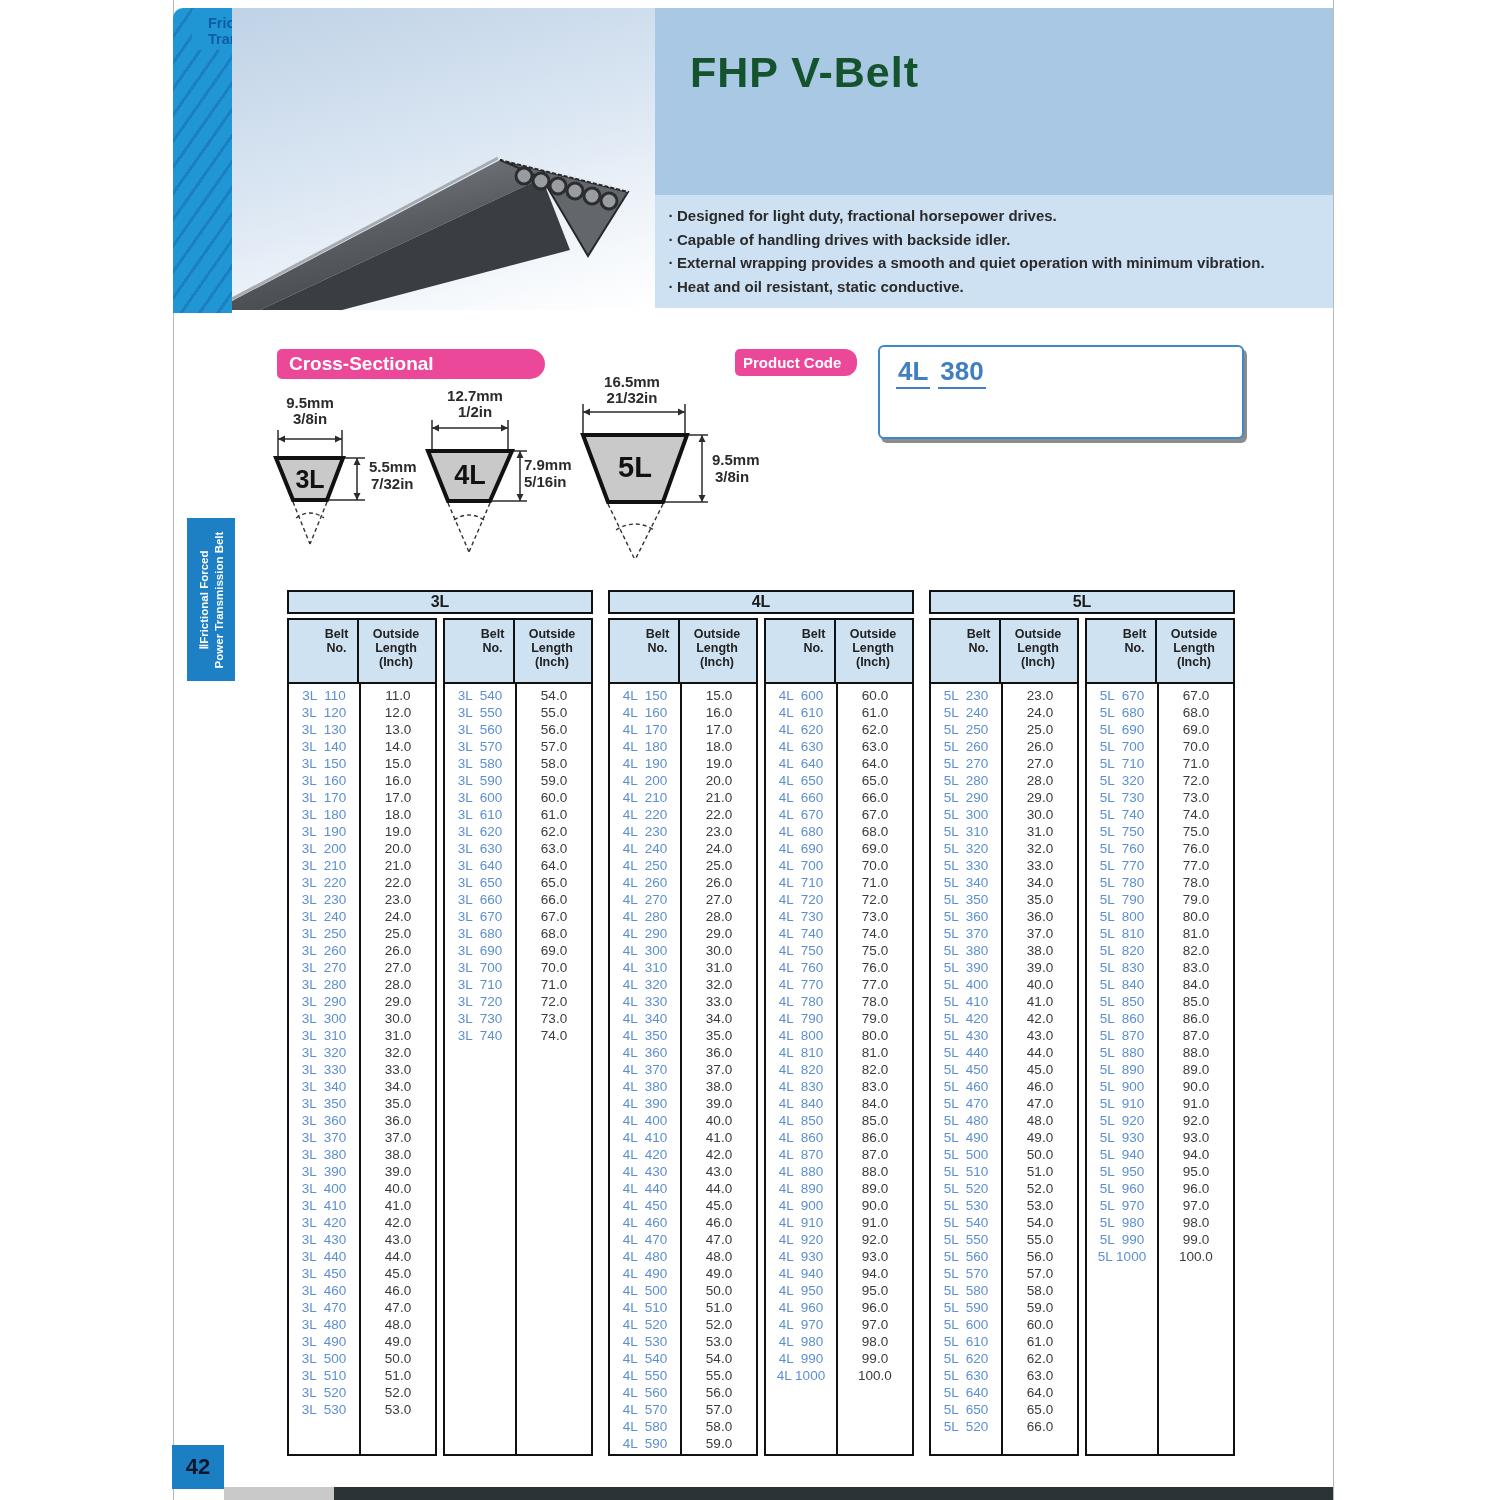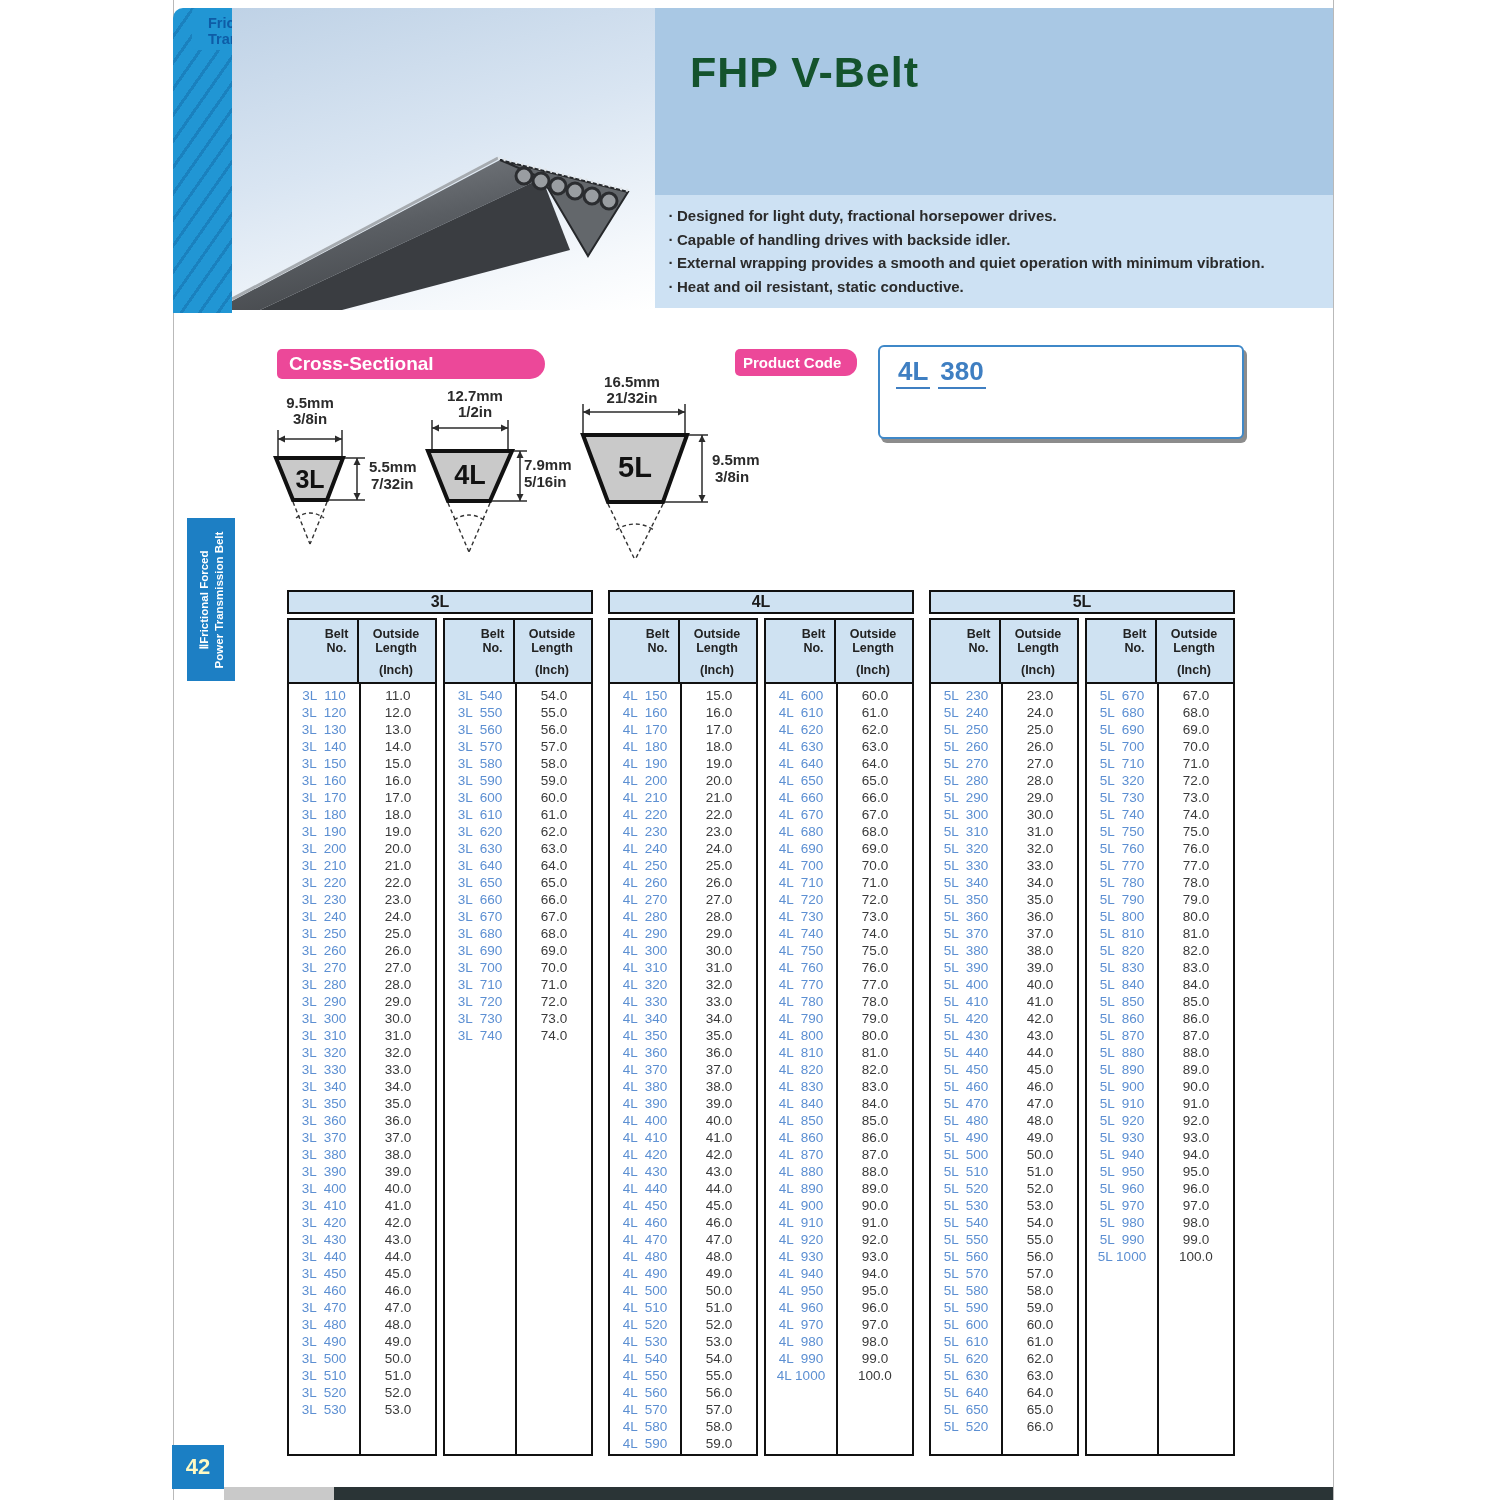--- a/index.html
+++ b/index.html
@@ -65,30 +65,30 @@
   .tgroup{width:306px;display:flex;flex-direction:column;box-sizing:border-box;}
   .tgroup-title{height:20px;border:2px solid #111;background:#cfe2f2;font-weight:bold;font-size:16px;
     text-align:center;line-height:20px;color:#1c1c1c;margin-bottom:4px;}
   .tgroup-body{flex:1;display:flex;justify-content:space-between;}
   .tpair{width:150px;border:2px solid #111;background:#ffffff;box-sizing:border-box;display:flex;flex-direction:column;}
   .tpair-head{display:flex;border-bottom:2px solid #111;background:#cfe2f2;height:62px;}
   .th{box-sizing:border-box;padding-top:7px;font-size:12.5px;font-weight:bold;text-align:center;
     line-height:14px;color:#222;}
   .th-belt{width:70px;border-right:2px solid #111;padding-left:27px;}
   .th-len{width:74px;}
-  .th-unit{margin-top:8px;}
+  .th-unit{}
   .tpair-data{flex:1;position:relative;padding-top:3px;}
   .tpair-data::before{content:"";position:absolute;left:70px;top:0;bottom:0;width:2px;background:#111;}
   .trow{display:flex;height:17px;line-height:17px;font-size:13.5px;}
   .tc{text-align:center;}
   .tc.belt{width:70px;color:#5c8fd2;white-space:pre;}
   .tc.len{width:74px;margin-left:2px;color:#3a3a3a;}
 
   
-  .page-num{left:172px;top:1445px;width:52px;height:44px;background:#1b7fc4;color:#fef9c3;
+  .page-num{left:172px;top:1445px;width:52px;height:44px;background:#1b7fc4;color:#0f172a;
     font-weight:bold;font-size:22px;display:flex;align-items:center;justify-content:center;}
   .foot-gray{left:224px;top:1487px;width:110px;height:13px;background:#c9c9c9;}
   .foot-dark{left:334px;top:1487px;width:999px;height:13px;background:#2a3436;}
 </style>
 </head>
 <body>
 
 <div class="page-edge edge-left"></div>
 <div class="page-edge edge-right"></div>
 

